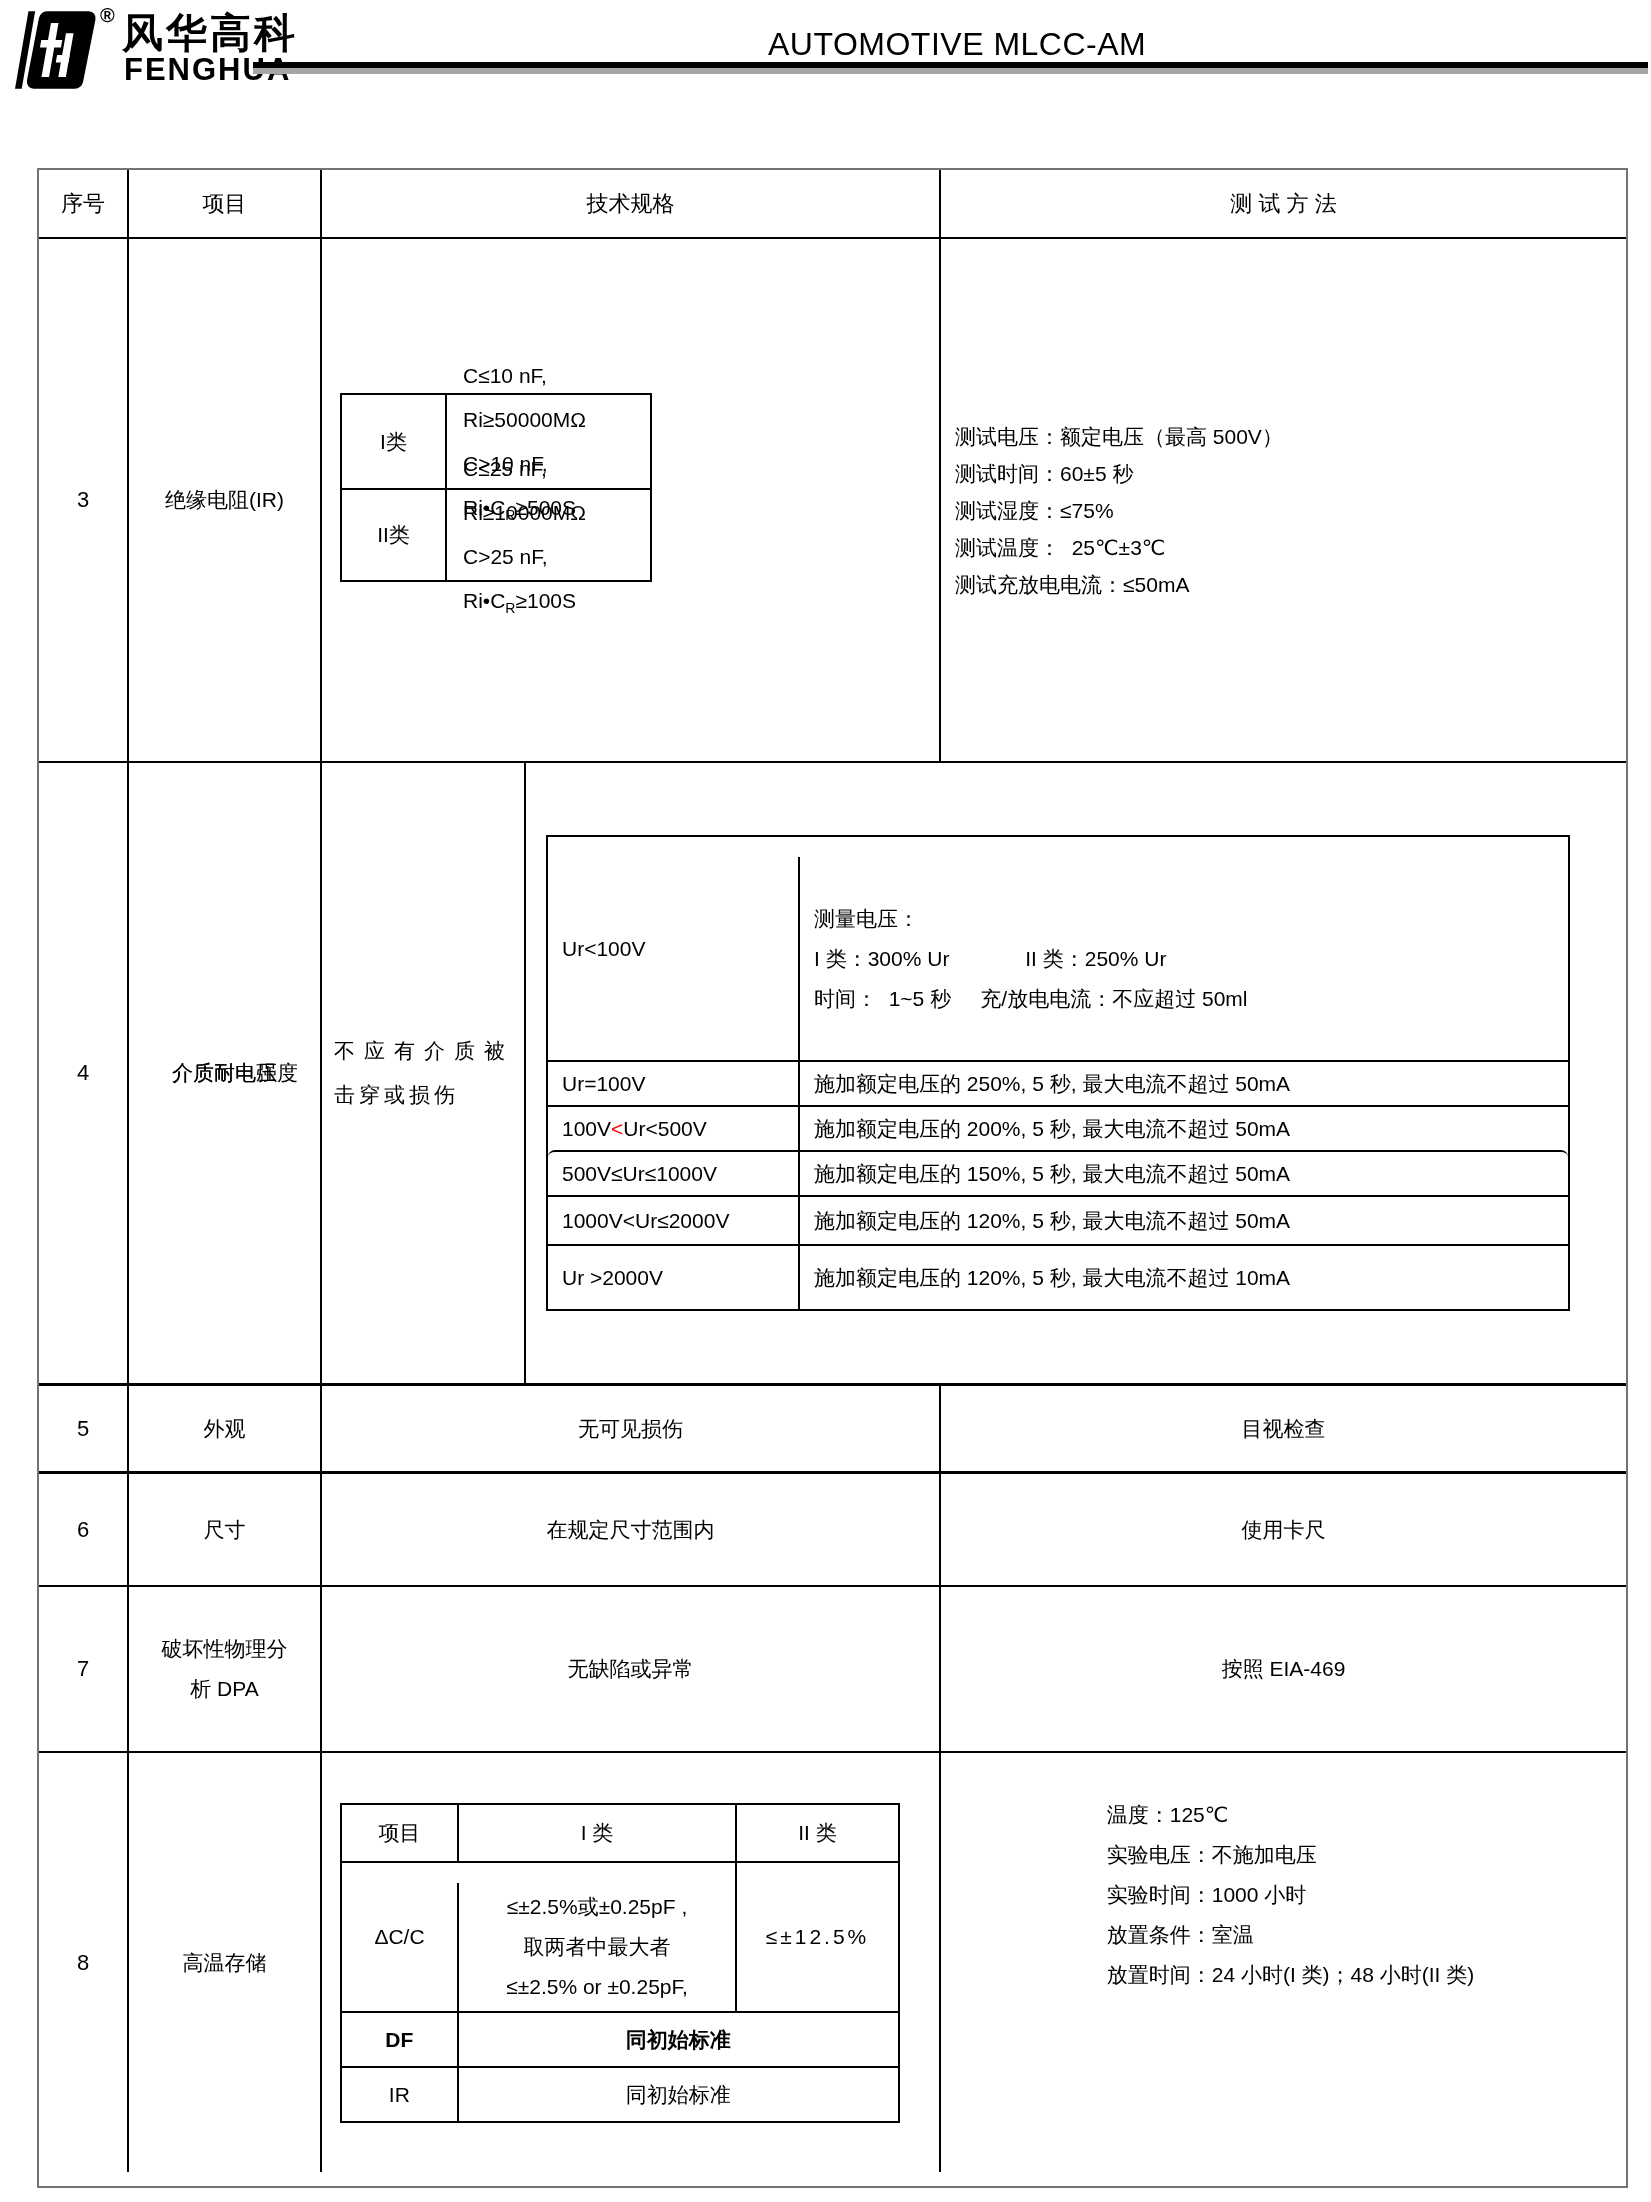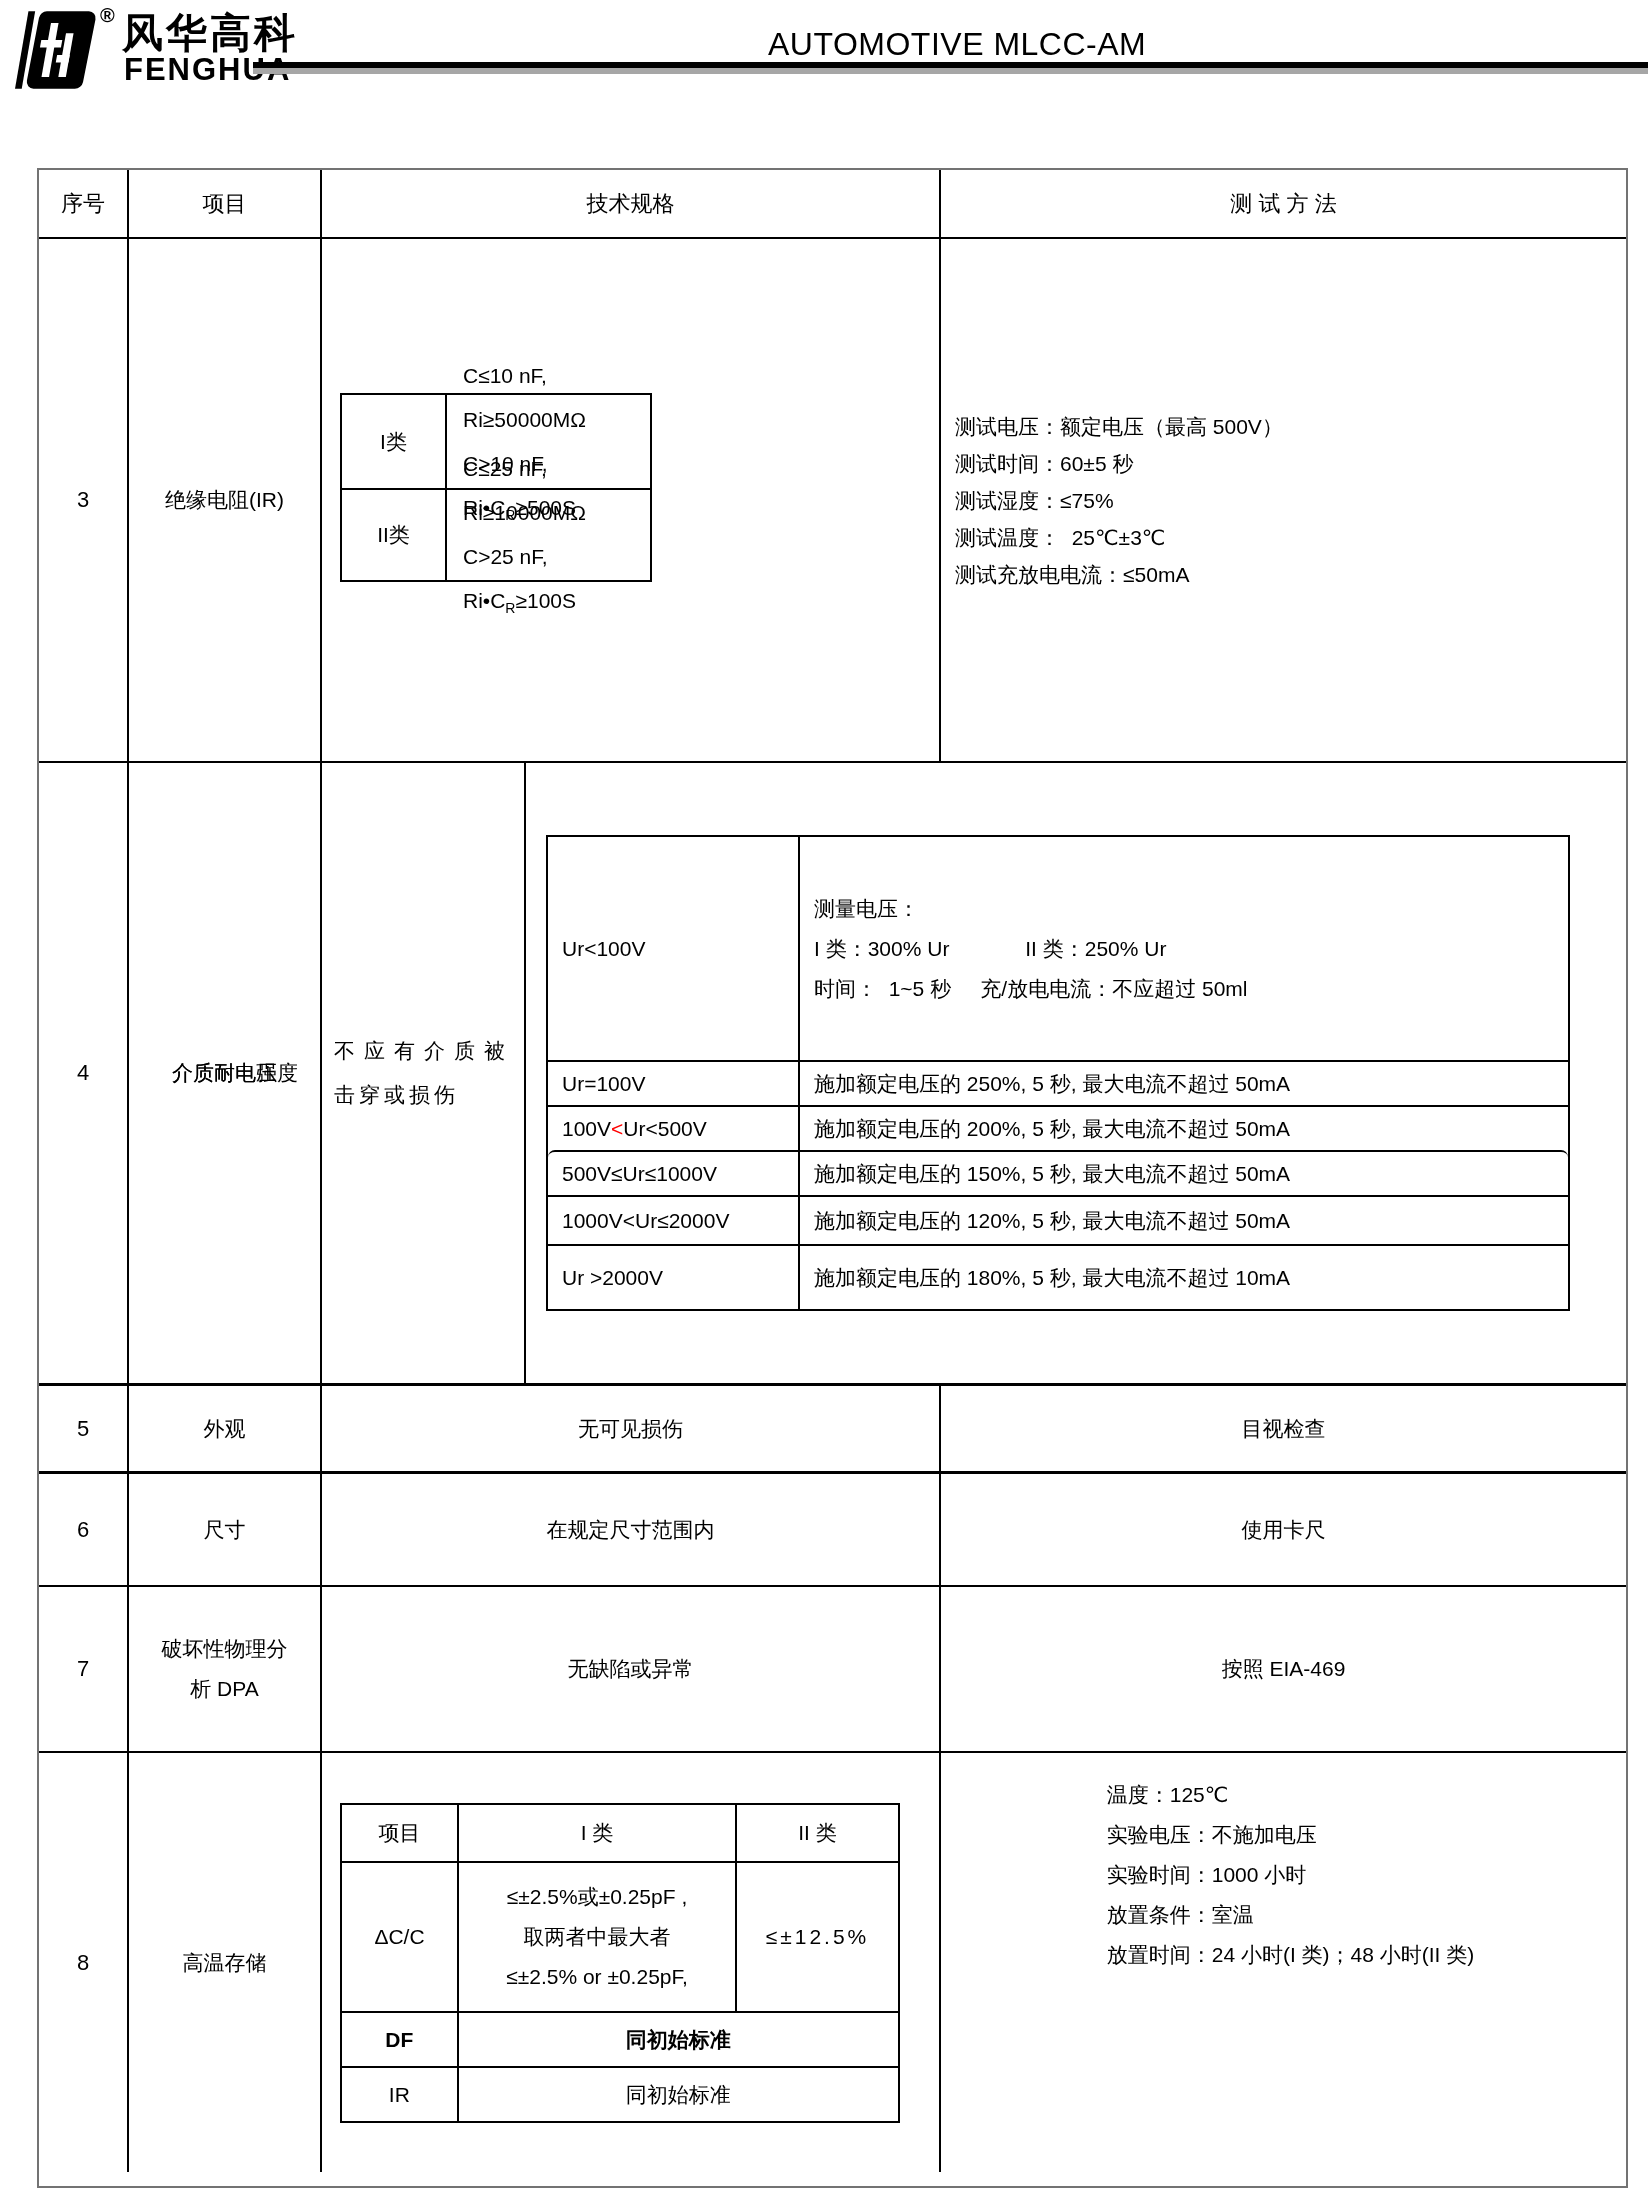--- a/index.html
+++ b/index.html
@@ -27,21 +27,21 @@
   .c1{width:88px;}
   .c2{width:193px;}
   .c3{width:619px;}
   .c4{width:687px;}
   .c-note{width:204px;align-items:center;}
   .c-rest{width:1102px;}
   .h67{height:67px;}.h526{height:524px;}.h624{height:622px;}.h91{height:88px;}
   .h117{height:114px;}.h168{height:166px;}.h423{height:421px;}
   .hdr{font-size:22px;}
   .num{font-size:22px;}
-  .ml{white-space:pre-wrap;}
+  .ml{white-space:pre-wrap;margin-top:20px;}
   .method-block{display:flex;align-items:center;justify-content:flex-start;}
   .method-text{padding-left:14px;line-height:37px;text-align:left;}
   
   .ir-table{position:absolute;left:18px;top:154px;width:312px;height:189px;
     border:2px solid #000;box-sizing:border-box;}
   .ir-row{display:flex;box-sizing:border-box;height:93px;}
   .ir-row + .ir-row{border-top:2px solid #000;height:92px;}
   .ir-label{width:103px;box-sizing:border-box;display:flex;align-items:center;justify-content:center;}
   .ir-spec{width:205px;box-sizing:border-box;border-left:2px solid #000;display:flex;
     flex-direction:column;justify-content:center;align-items:flex-start;padding-left:16px;
@@ -203,21 +203,21 @@
             </div>
           <div class="v-desc">施加额定电压的 120%, 5 秒, 最大电流不超过 50mA</div>
         </div>
 
         <div class="v-row vF">
           <div class="v-range">
               <span>Ur &gt;2000V</span>
               <span class="red"></span>
               <span></span>
             </div>
-          <div class="v-desc">施加额定电压的 180%, 5 秒, 最大电流不超过 10mA</div>
+          <div class="v-desc">施加额定电压的 120%, 5 秒, 最大电流不超过 10mA</div>
         </div>
 
       </div>
     </div>
   </div>
 
   <div class="row thick h91">
     <div class="cell first c1 num">5</div>
     <div class="cell c2">外观</div>
     <div class="cell c3">无可见损伤</div>

